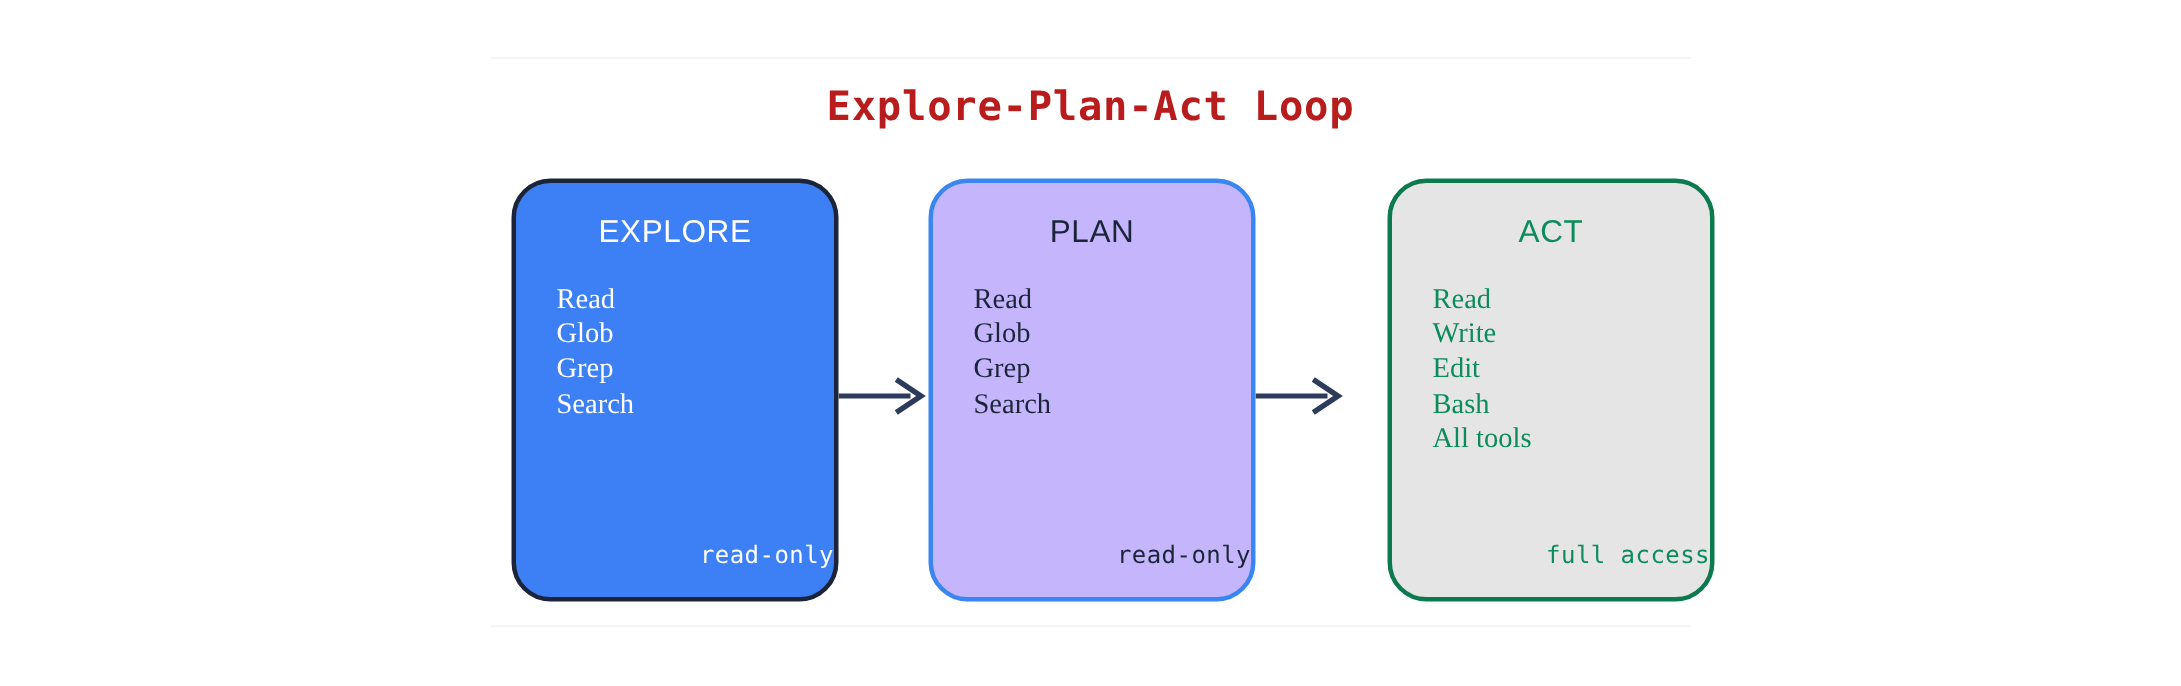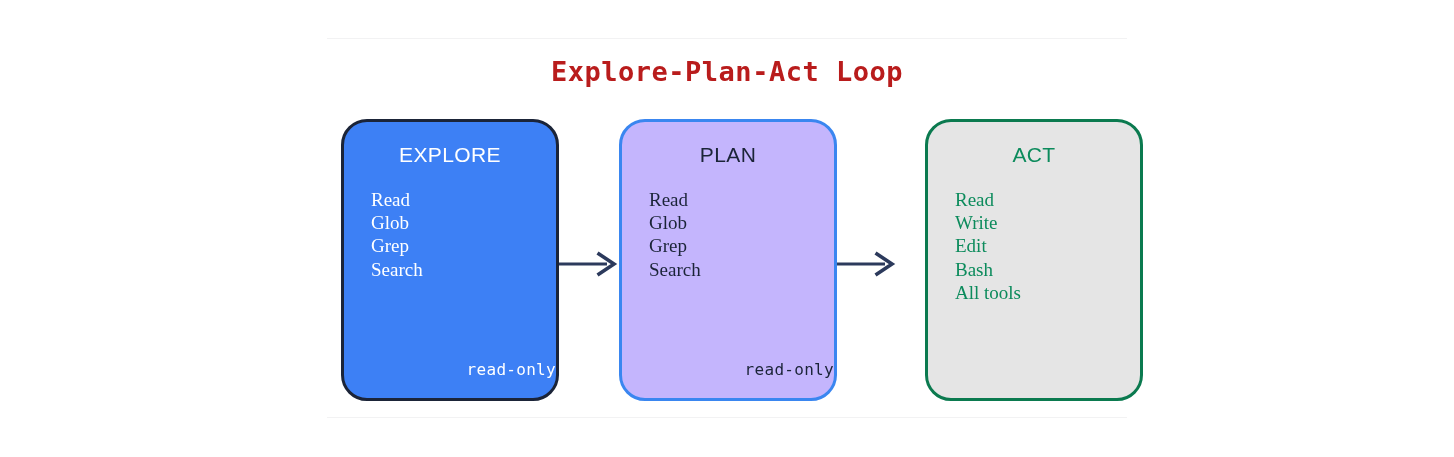--- a/index.html
+++ b/index.html
@@ -163,13 +163,14 @@
   </svg>
 </div>
 
 <div id="stage-act" class="stage-box">
   <div class="stage-header">ACT</div>
   <div class="stage-tools">Read
 Write
 Edit
 Bash
 All tools</div>
+  <div class="stage-footer">full access</div>
 </div>
 
 </body></html>

